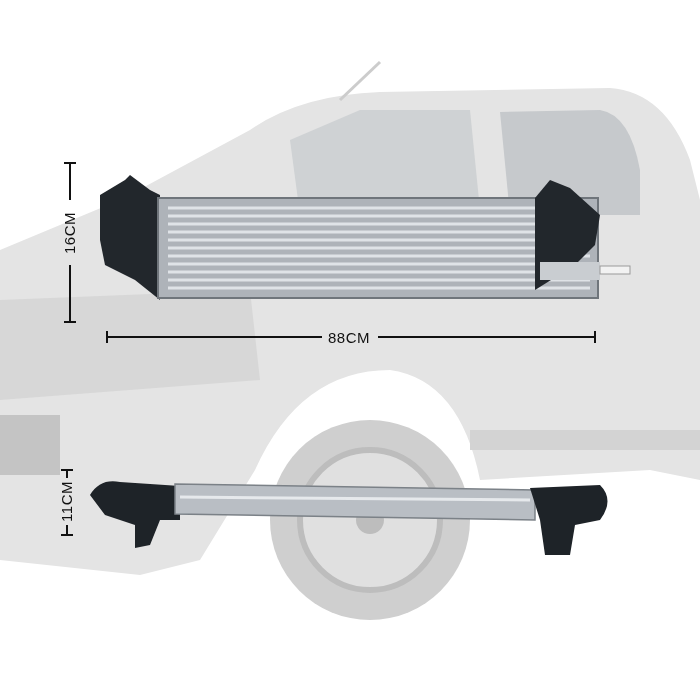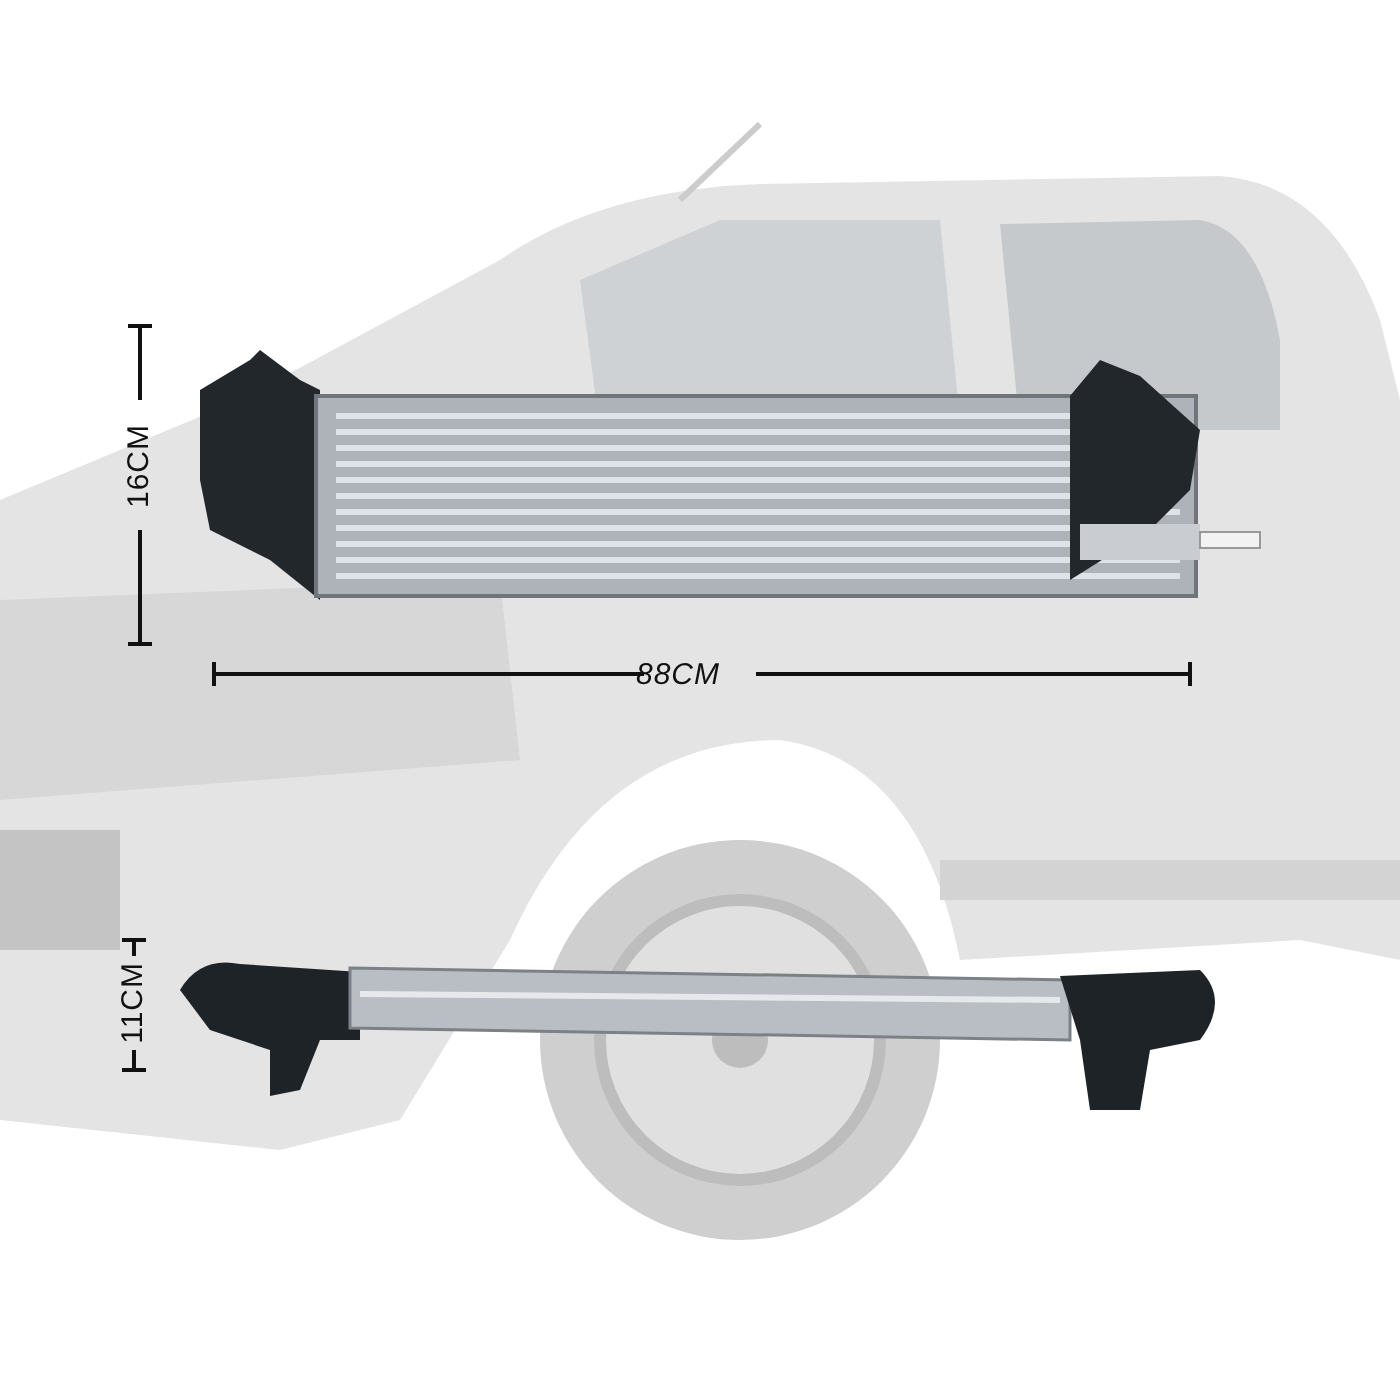--- a/index.html
+++ b/index.html
@@ -65,15 +65,15 @@
       <line x1="595" y1="331" x2="595" y2="343"></line>
 
       <line x1="67" y1="470" x2="67" y2="478"></line>
       <line x1="67" y1="525" x2="67" y2="535"></line>
       <line x1="61" y1="470" x2="73" y2="470"></line>
       <line x1="61" y1="535" x2="73" y2="535"></line>
     </g>
   </svg>
 
   <div class="dim-label vert" style="left:61px; top:212px;">16CM</div>
-  <div class="dim-label" style="left:318px; top:329px;font-style:italic;">88CM</div>
+  <div class="dim-label" style="left:328px; top:329px;">88CM</div>
   <div class="dim-label vert" style="left:58px; top:481px;">11CM</div>
 </div>
 
 </body></html>

